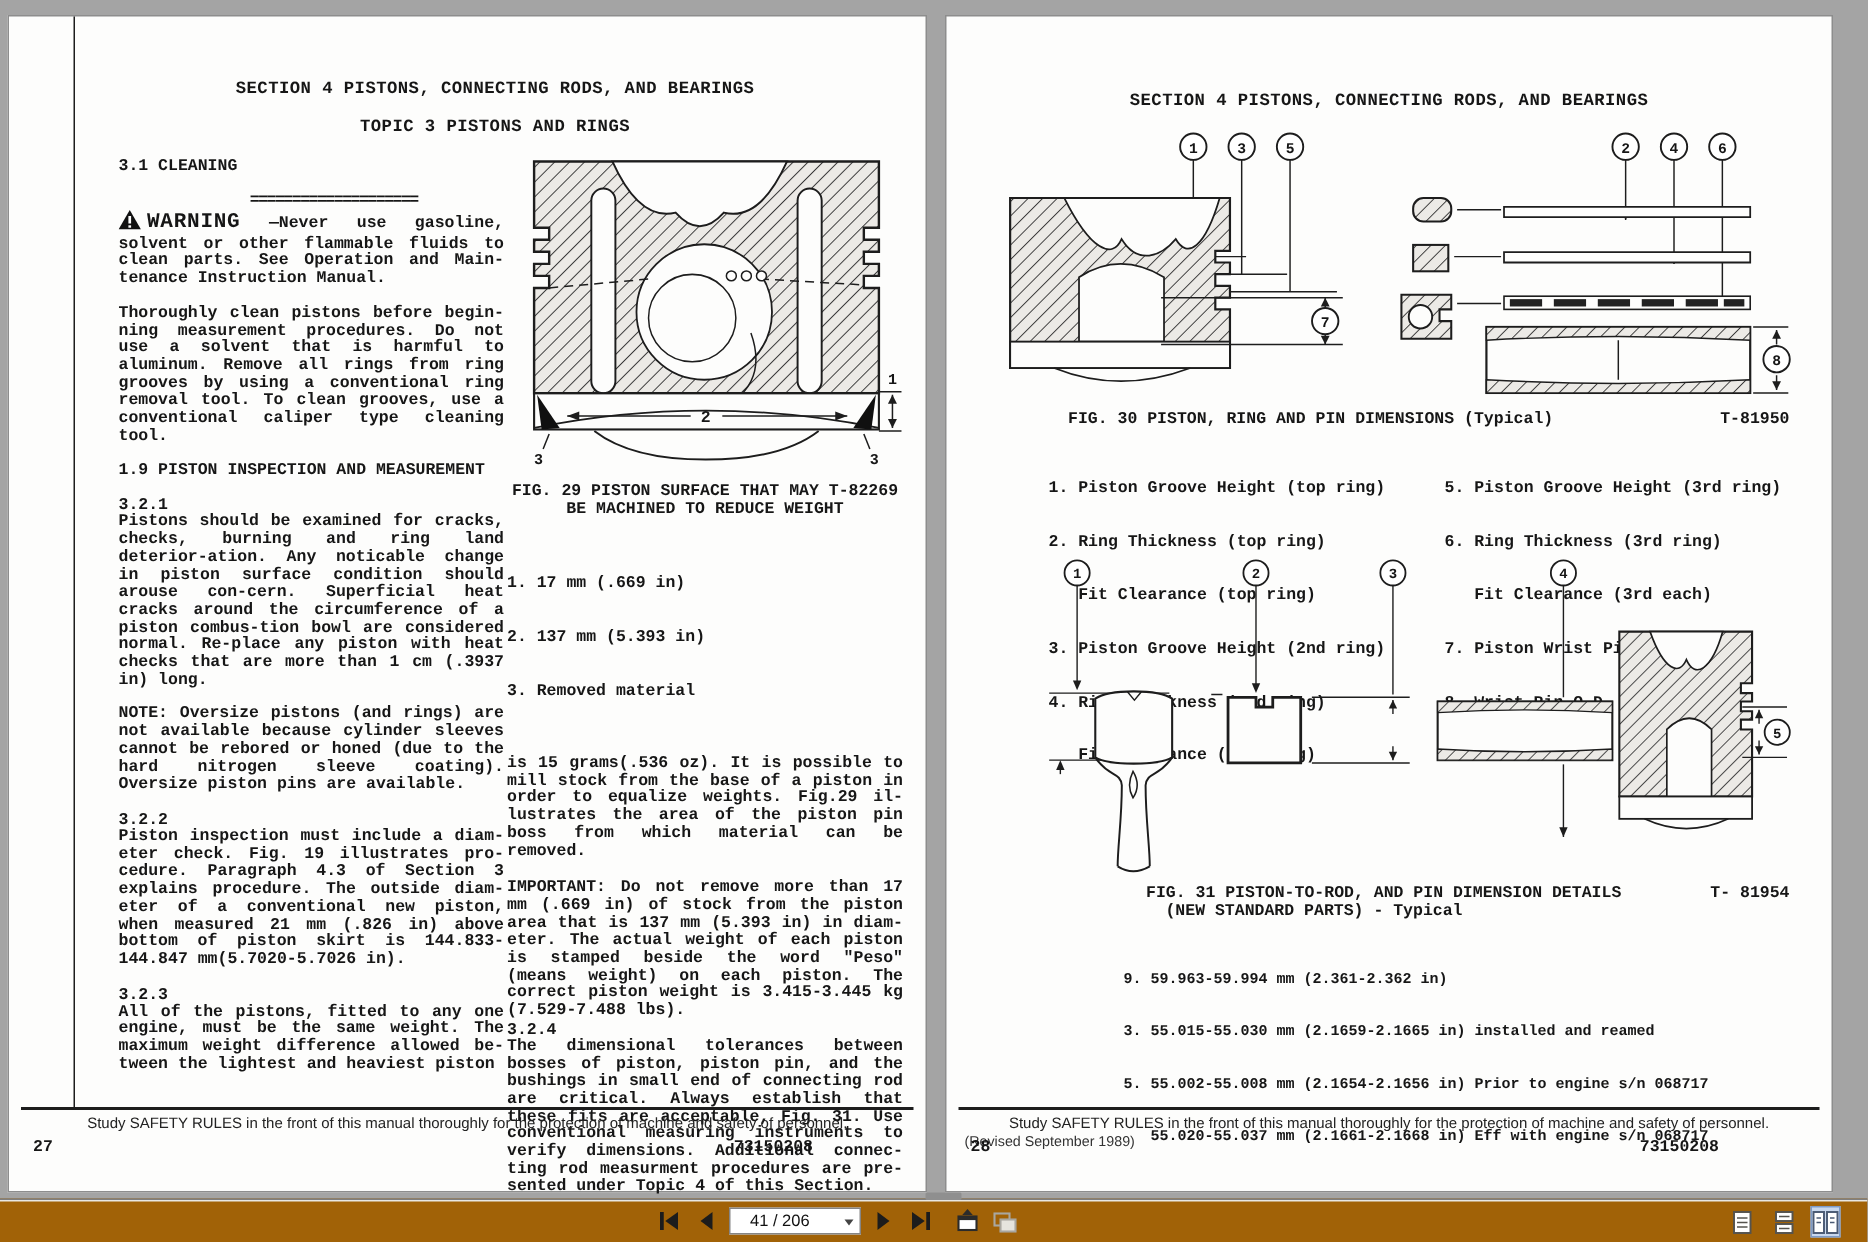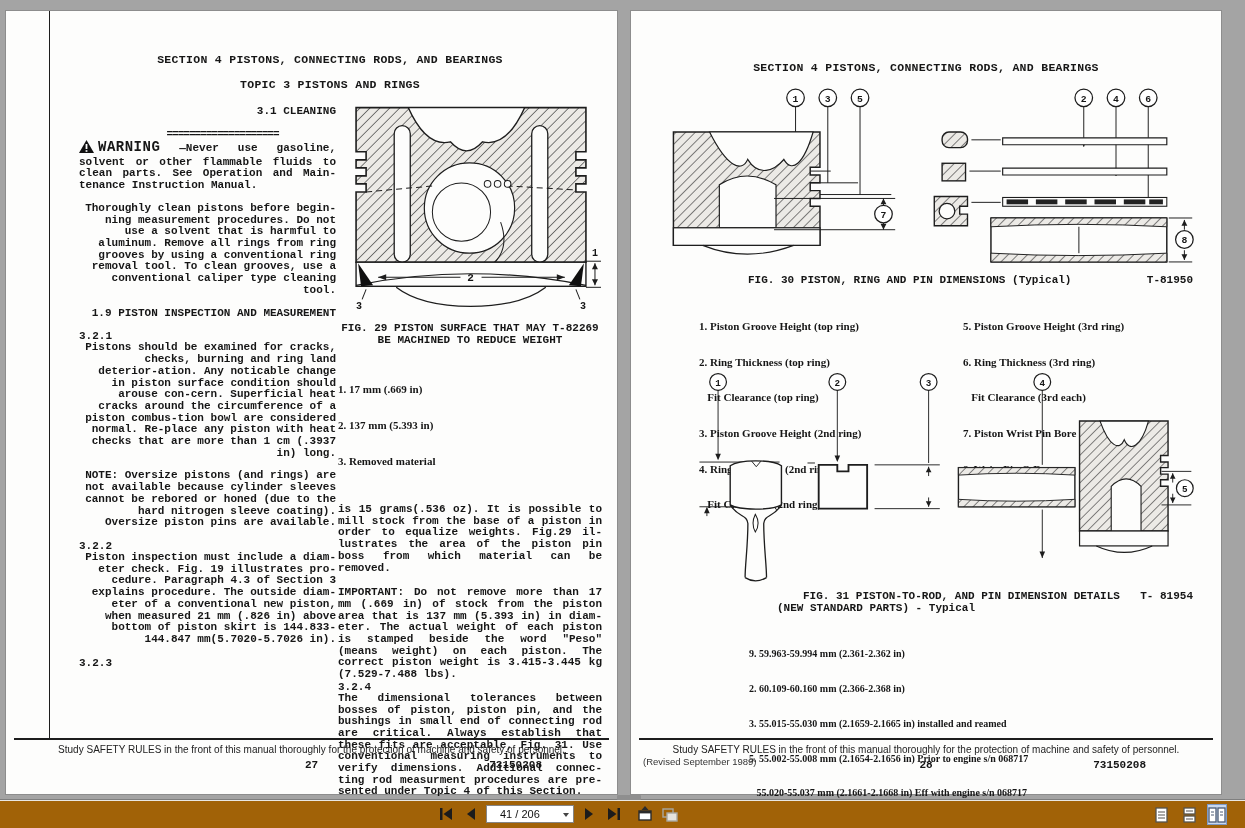--- a/index.html
+++ b/index.html
@@ -8,35 +8,35 @@
 
   .page { position:absolute; top:10px; height:785px; background:#fdfdfc; border:1px solid #8d8d8d; }
   .page-left  { left:5px;   width:613px; }
   .page-right { left:630px; width:592px; }
 
   
   .scan { color:#161616; font-weight:bold; }
   .hdr { position:absolute; left:45px; right:8px; text-align:center; font-size:11.5px; letter-spacing:.3px; }
   .body-txt { font-size:11px; line-height:11.7px; text-align:justify; }
   .heading { font-size:11px; line-height:12px; }
-  .pre { white-space:pre;font-family:Liberation Serif, serif; }
+  .pre { white-space:pre; }
 
   .scan-edge-v { position:absolute; left:43px; top:0; width:1px; height:727px; background:#1d1d1d; }
   .foot-rule { position:absolute; left:8px; right:8px; top:727px; height:2px; background:#1d1d1d; }
   .foot-safety { position:absolute; left:20px; right:20px; top:733px; text-align:center;
                  font-family:"Liberation Sans", sans-serif; font-weight:normal; font-size:10px; color:#222; }
-  .foot-page { position:absolute; top:748px; left:0; right:0; text-align:center; font-size:11px; }
+  .foot-page { position:absolute; top:748px; left:0; right:0; text-align:left; font-size:11px;padding-left:16px; }
   .foot-doc  { position:absolute; top:748px; right:75px; font-size:11px; }
   .foot-rev  { position:absolute; top:745px; left:12px; font-family:"Liberation Sans", sans-serif;
                font-weight:normal; font-size:9.5px; color:#333; }
 
   
   .colA { position:absolute; left:73px; top:94px;  width:257px; }
   .colB { position:absolute; left:332px; top:88px; width:264px; }
-  .blk { margin-bottom:11px;text-align:right; }
+  .blk { margin-bottom:11px; }
   .warn-rule { text-align:center; font-size:11px; letter-spacing:-1px; margin:10px 0 0 30px; }
   .warn-p { font-size:11px; line-height:11.7px; text-align:justify; }
   .warn-word { font-size:14px; letter-spacing:.5px; }
   .warn-tri { display:inline-block; vertical-align:-2px; margin-right:4px; }
 
   .figcap { text-align:center; font-size:11px; line-height:12px; }
   .fig29-items { font-size:11px; line-height:12px; margin-top:13px; }
 
   
   .cap-row { position:absolute; left:55px; right:28px; display:flex; justify-content:space-between; font-size:11px; }
@@ -84,20 +84,21 @@
       <span>—Never use gasoline, solvent or other flammable fluids to clean parts. See Operation and Main-tenance Instruction Manual.</span>
     </div>
     <div class="body-txt blk">Thoroughly clean pistons before begin-ning measurement procedures. Do not use a solvent that is harmful to aluminum. Remove all rings from ring grooves by using a conventional ring removal tool. To clean grooves, use a conventional caliper type cleaning tool.</div>
     <div class="heading blk">1.9 PISTON INSPECTION AND MEASUREMENT</div>
     <div class="heading">3.2.1</div>
     <div class="body-txt blk">Pistons should be examined for cracks, checks, burning and ring land deterior-ation. Any noticable change in piston surface condition should arouse con-cern. Superficial heat cracks around the circumference of a piston combus-tion bowl are considered normal. Re-place any piston with heat checks that are more than 1 cm (.3937 in) long.</div>
     <div class="body-txt blk">NOTE: Oversize pistons (and rings) are not available because cylinder sleeves cannot be rebored or honed (due to the hard nitrogen sleeve coating). Oversize piston pins are available.</div>
     <div class="heading">3.2.2</div>
     <div class="body-txt blk">Piston inspection must include a diam-eter check. Fig. 19 illustrates pro-cedure. Paragraph 4.3 of Section 3 explains procedure. The outside diam-eter of a conventional new piston, when measured 21 mm (.826 in) above bottom of piston skirt is 144.833-144.847 mm(5.7020-5.7026 in).</div>
     <div class="heading">3.2.3</div>
+    <div class="body-txt">All of the pistons, fitted to any one engine, must be the same weight. The maximum weight difference allowed be-tween the lightest and heaviest piston</div>
   </div>
 
   <div class="colB">
     
     <svg width="266" height="212" viewBox="0 0 265 210">
       <defs>
         <pattern id="h29" patternUnits="userSpaceOnUse" width="7" height="7" patternTransform="rotate(45)">
           <rect width="7" height="7" fill="#eceae6"></rect>
             <line x1="0" y1="0" x2="0" y2="7" stroke="#3a3a3a" stroke-width="1.3"></line>
         </pattern>
@@ -234,21 +235,21 @@
       <line x1="532" y1="185" x2="556" y2="185" stroke="#1d1d1d"></line>
     <line x1="548" y1="142" x2="548" y2="152" stroke="#1d1d1d"></line>
       <line x1="548" y1="173" x2="548" y2="183" stroke="#1d1d1d"></line>
     <polygon points="548,142 545,148 551,148" fill="#1d1d1d"></polygon>
       <polygon points="548,183 545,177 551,177" fill="#1d1d1d"></polygon>
     <circle cx="548" cy="162" r="9" fill="#fff" stroke="#1d1d1d" stroke-width="1.3"></circle>
     <text x="548" y="166" font-size="10" text-anchor="middle">8</text>
   </svg>
 
   <div class="cap-row" style="top:263px">
-    <span style="margin-left:62px">FIG. 30 PISTON, RING AND PIN DIMENSIONS (Typical)</span>
+    <span style="margin-left:26px">FIG. 30 PISTON, RING AND PIN DIMENSIONS (Typical)</span>
     <span>T-81950</span>
   </div>
 
   <div class="legend pre" style="left:68px; top:286px">
     <div>1. Piston Groove Height (top ring)</div>
     <div>2. Ring Thickness (top ring)</div>
     <div>   Fit Clearance (top ring)</div>
     <div>3. Piston Groove Height (2nd ring)</div>
     <div>4. Ring Thickness (2nd ring)</div>
     <div>   Fit Clearance (2nd ring)</div>
@@ -319,28 +320,27 @@
     <line x1="548" y1="148" x2="580" y2="148" stroke="#1d1d1d"></line>
     <line x1="560" y1="114" x2="560" y2="124" stroke="#1d1d1d"></line>
       <line x1="560" y1="136" x2="560" y2="146" stroke="#1d1d1d"></line>
     <polygon points="560,114 557,120 563,120" fill="#1d1d1d"></polygon>
       <polygon points="560,146 557,140 563,140" fill="#1d1d1d"></polygon>
     <circle cx="573" cy="130" r="9" fill="#fff" stroke="#1d1d1d" stroke-width="1.3"></circle>
     <text x="573" y="134" font-size="10" text-anchor="middle">5</text>
   </svg>
 
   <div class="cap-row" style="top:579px">
-    <span style="margin-left:117px">FIG. 31 PISTON-TO-ROD, AND PIN DIMENSION DETAILS</span>
+    <span style="margin-left:78px">FIG. 31 PISTON-TO-ROD, AND PIN DIMENSION DETAILS</span>
     <span>T- 81954</span>
   </div>
   <div style="position:absolute; top:591px; left:55px; width:380px; text-align:center; font-size:11px">(NEW STANDARD PARTS) - Typical</div>
 
   <div class="dims pre">
     <div>9. 59.963-59.994 mm (2.361-2.362 in)</div>
-    <div>2. 60.109-60.160 mm (2.366-2.368 in)</div>
     <div>3. 55.015-55.030 mm (2.1659-2.1665 in) installed and reamed</div>
     <div>5. 55.002-55.008 mm (2.1654-2.1656 in) Prior to engine s/n 068717</div>
     <div>   55.020-55.037 mm (2.1661-2.1668 in) Eff with engine s/n 068717</div>
   </div>
 
   <div class="foot-rule"></div>
   <div class="foot-safety">Study SAFETY RULES in the front of this manual thoroughly for the protection of machine and safety of personnel.</div>
   <div class="foot-rev">(Revised September 1989)</div>
   <div class="foot-page">28</div>
   <div class="foot-doc">73150208</div>

